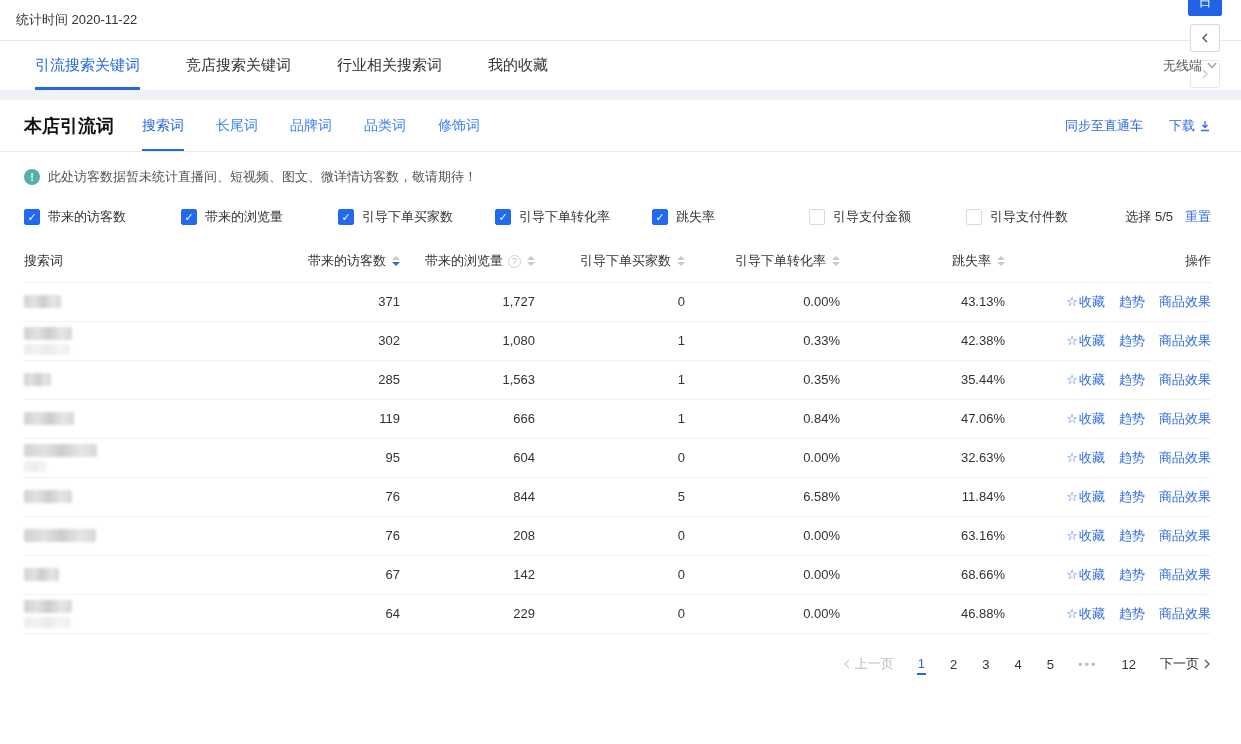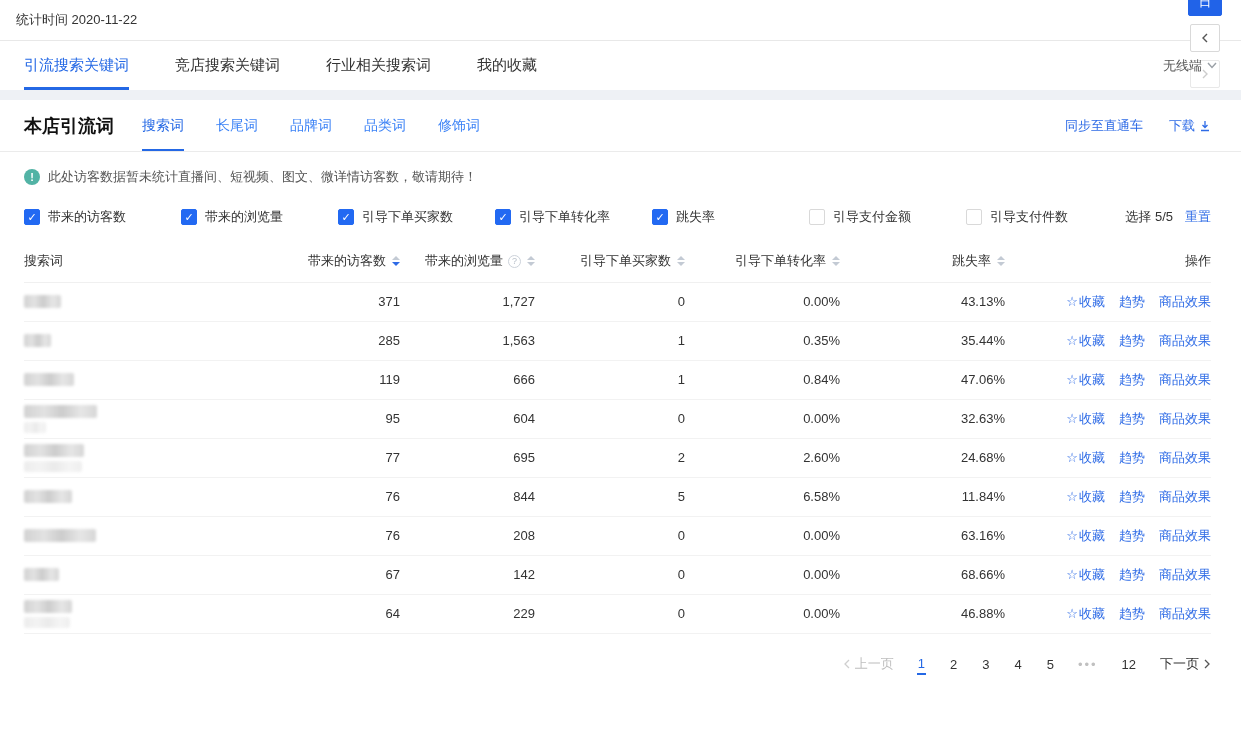--- a/index.html
+++ b/index.html
@@ -12,21 +12,21 @@
   .topbar-right { display:flex; align-items:center; gap:8px;flex-direction:column; }
   .btn { height:28px; min-width:34px; padding:0 9px; display:flex; align-items:center; justify-content:center; font-size:13px; border:1px solid #d9d9d9; border-radius:2px; background:#fff; color:#333; cursor:pointer; }
   .btn.primary { background:#2163e8; border-color:#2163e8; color:#fff; }
   .btn.nav { min-width:30px; padding:0; }
   .btn.nav.disabled { border-color:#e8e8e8; cursor:default; }
 
   
   .tabbar { height:49px; display:flex; align-items:center; padding:0 24px; position:relative; }
   .tabs { display:flex; gap:46px; height:100%; }
   .tab { font-size:15px; color:#333; display:flex; align-items:center; height:100%; position:relative; cursor:pointer; }
-  .tab.active { color:#2468e5; }
+  .tab.active { color:#2468e5;margin-left:11px; }
   .tab.active::after { content:""; position:absolute; left:0; right:0; bottom:0; height:3px; background:#2468e5; }
   .channel { margin-left:auto; font-size:13px; color:#555; display:flex; align-items:center; gap:5px; cursor:pointer; }
 
   .grey-band { height:10px; background:#eef1f5; }
 
   
   .section-row { display:flex; align-items:center; padding:0 30px 0 24px; height:52px; border-bottom:1px solid #ebebeb; }
   .section-title { font-size:18px; font-weight:bold; color:#111; margin-right:28px; }
   .subtabs { display:flex; gap:32px; height:100%; }
   .subtab { font-size:14px; color:#3b82f6; display:flex; align-items:center; height:100%; position:relative; cursor:pointer; }
@@ -217,20 +217,32 @@
         </td>
       <td>371</td>
       <td>1,727</td>
       <td>0</td>
       <td>0.00%</td>
       <td>43.13%</td>
       <td class="ops"><a><span class="star">☆</span><span>收藏</span></a><a>趋势</a><a>商品效果</a></td>
     </tr>
     <tr>
       <td class="c-kw">
+          <div class="blur" style="width: 48px;"></div>
+          <div class="blur sub" style="width: 46px;"></div>
+        </td>
+      <td>302</td>
+      <td>1,080</td>
+      <td>1</td>
+      <td>0.33%</td>
+      <td>42.38%</td>
+      <td class="ops"><a><span class="star">☆</span><span>收藏</span></a><a>趋势</a><a>商品效果</a></td>
+    </tr>
+    <tr>
+      <td class="c-kw">
           <div class="blur" style="width: 27px;"></div>
         </td>
       <td>285</td>
       <td>1,563</td>
       <td>1</td>
       <td>0.35%</td>
       <td>35.44%</td>
       <td class="ops"><a><span class="star">☆</span><span>收藏</span></a><a>趋势</a><a>商品效果</a></td>
     </tr>
     <tr>
@@ -247,32 +259,20 @@
     <tr>
       <td class="c-kw">
           <div class="blur" style="width: 73px;"></div>
           <div class="blur sub" style="width: 22px;"></div>
         </td>
       <td>95</td>
       <td>604</td>
       <td>0</td>
       <td>0.00%</td>
       <td>32.63%</td>
-      <td class="ops"><a><span class="star">☆</span><span>收藏</span></a><a>趋势</a><a>商品效果</a></td>
-    </tr>
-    <tr>
-      <td class="c-kw">
-          <div class="blur" style="width: 60px;"></div>
-          <div class="blur sub" style="width: 58px;"></div>
-        </td>
-      <td>77</td>
-      <td>695</td>
-      <td>2</td>
-      <td>2.60%</td>
-      <td>24.68%</td>
       <td class="ops"><a><span class="star">☆</span><span>收藏</span></a><a>趋势</a><a>商品效果</a></td>
     </tr>
     <tr>
       <td class="c-kw">
           <div class="blur" style="width: 48px;"></div>
         </td>
       <td>76</td>
       <td>844</td>
       <td>5</td>
       <td>6.58%</td>

